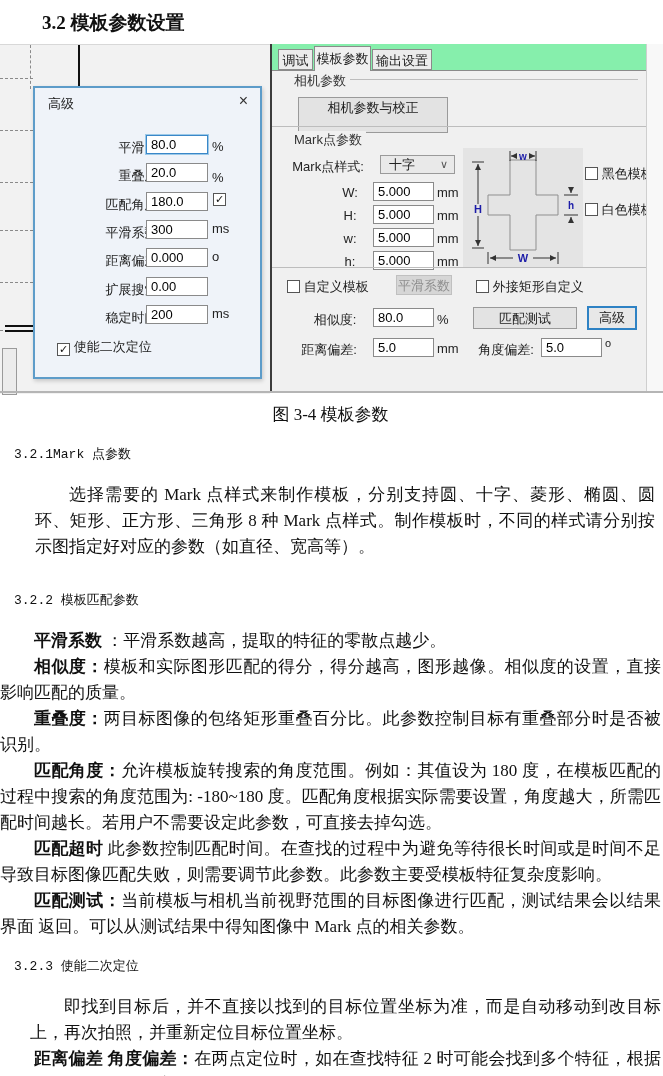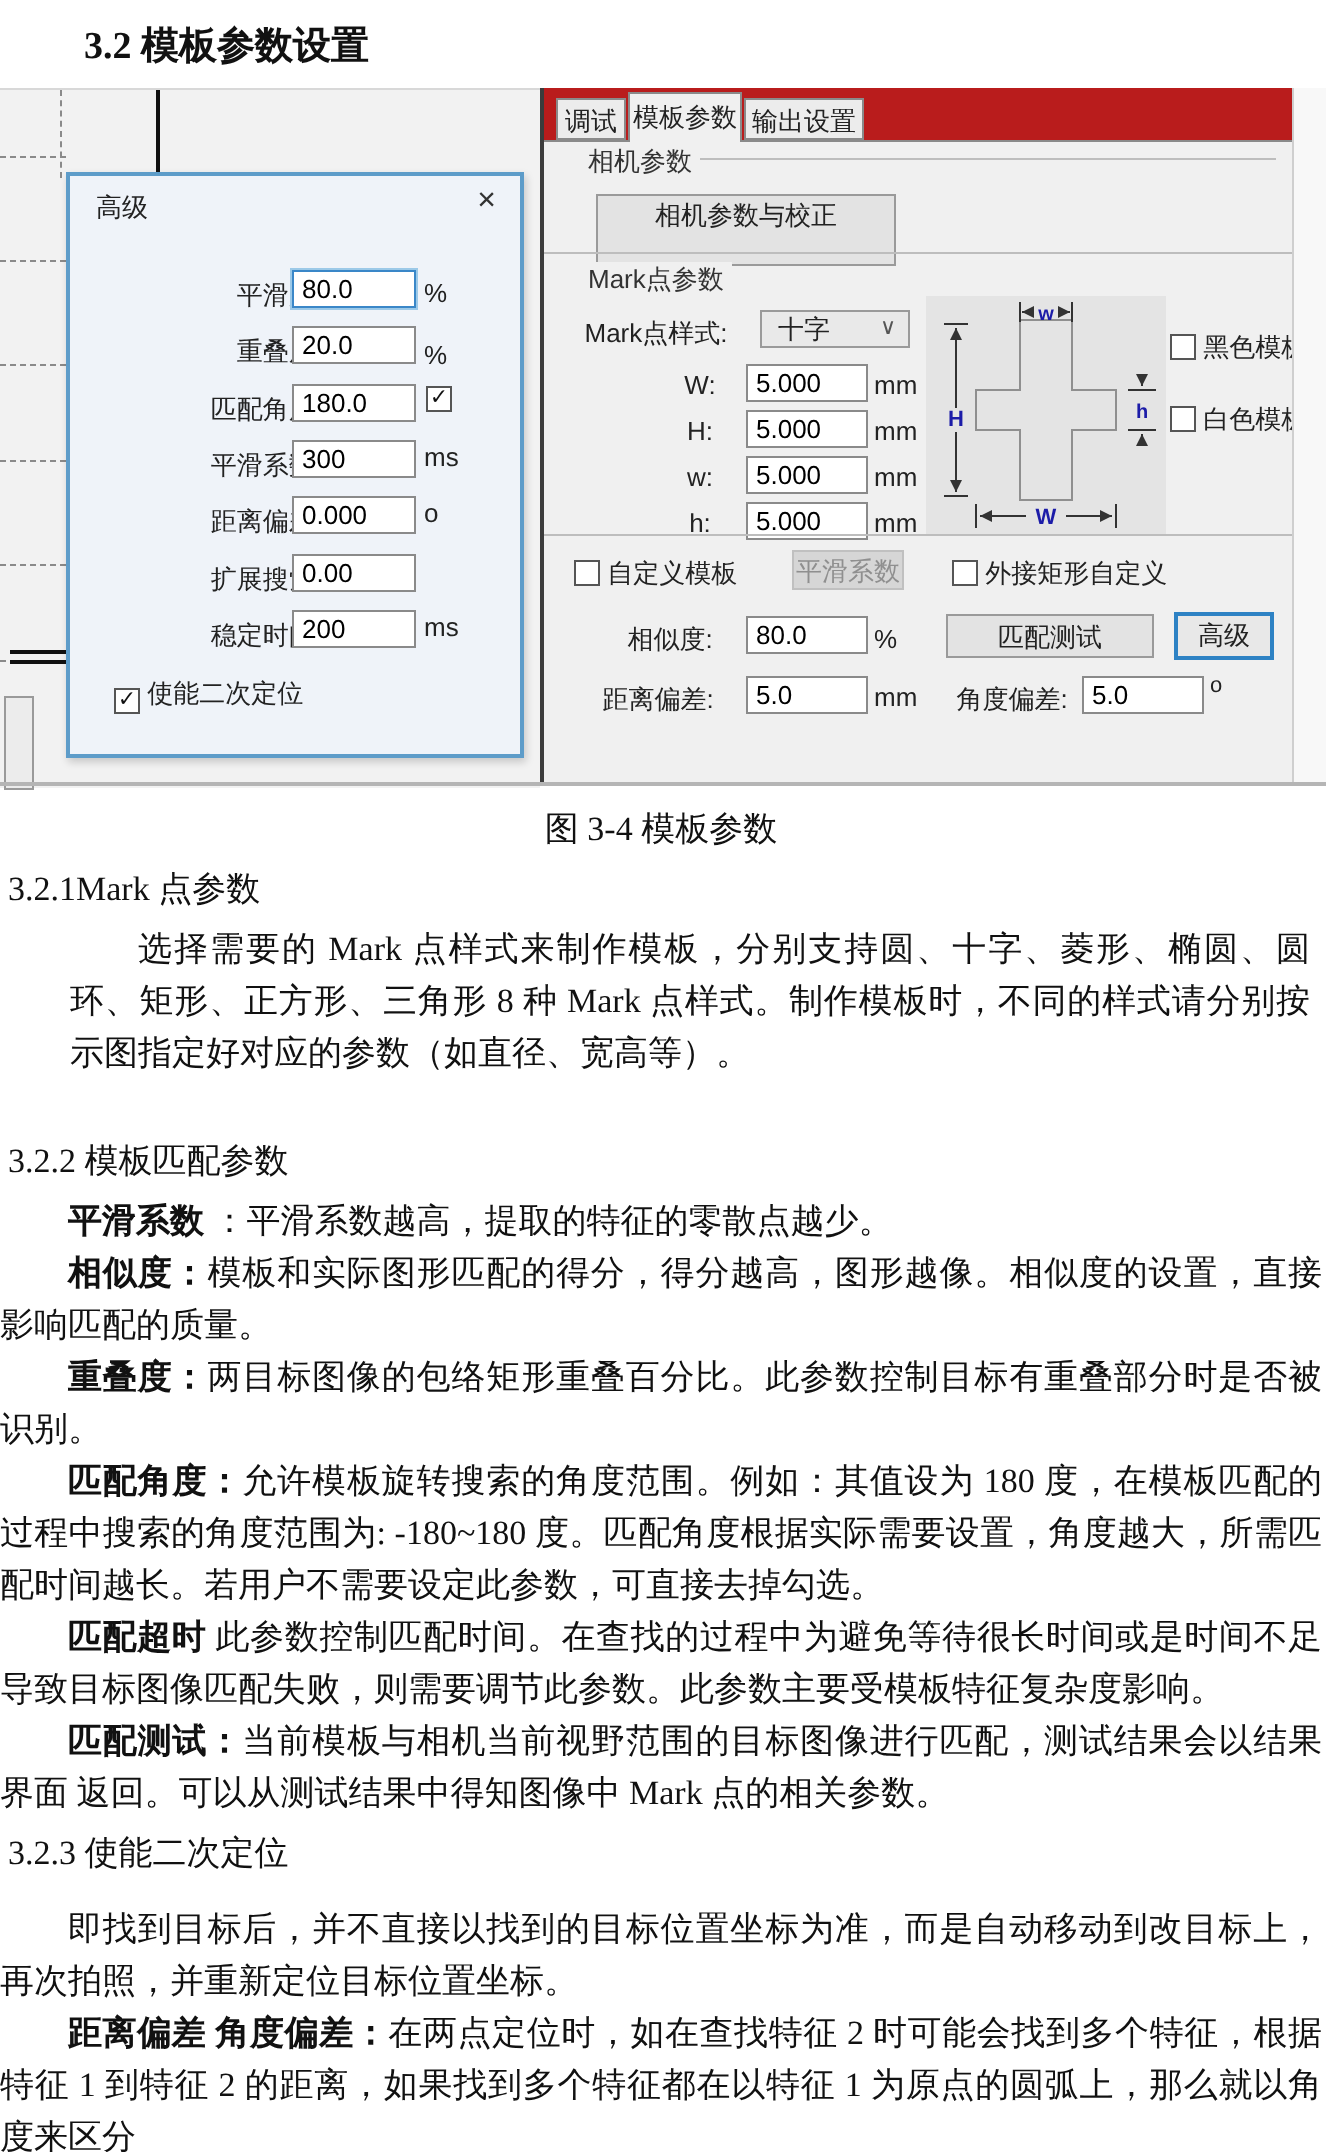--- a/index.html
+++ b/index.html
@@ -16,21 +16,21 @@
   .dashh{position:absolute;left:0;width:33px;height:0;border-top:1px dashed #8a8a8a;}
   .blackv{position:absolute;left:78px;top:0;width:2px;height:44px;background:#111;}
   .dbl1{position:absolute;left:5px;top:280px;width:31px;height:2px;background:#111;}
   .dbl2{position:absolute;left:5px;top:285px;width:31px;height:2px;background:#111;}
   .stub{position:absolute;left:2px;top:303px;width:13px;height:45px;background:#ececec;border:1px solid #9a9a9a;}
   .vdivider{position:absolute;left:270px;top:0;width:2px;height:349px;background:#3c3c3c;}
   .shot-bottom{position:absolute;left:0;top:347px;width:663px;height:2px;background:#b5b5b5;}
   .rightstrip{position:absolute;left:646px;top:0;width:17px;height:347px;background:#f8f8f8;border-left:1px solid #cfcfcf;}
 
   
-  .panel{position:absolute;left:272px;top:0;width:374px;height:347px;background:#b91c1c;}
+  .panel{position:absolute;left:272px;top:0;width:374px;height:347px;background:#86efac;}
   .panel-content{position:absolute;left:0;top:26px;width:374px;height:321px;background:#f0f0f0;border-top:1px solid #8a8a8a;}
   .tab{position:absolute;top:5px;height:21px;line-height:21px;text-align:center;font-size:13px;
        background:#ececec;border:1px solid #8a8a8a;box-sizing:border-box;color:#222;}
   .tab.active{top:2px;height:25px;line-height:24px;background:#f0f0f0;border-bottom:none;z-index:3;}
   .hline{position:absolute;height:0;border-top:1px solid #bdbdbd;}
   .gbox-label{position:absolute;font-size:13px;color:#333;background:#f0f0f0;padding:0 4px;}
   .btn{position:absolute;background:#e3e3e3;border:1px solid #9a9a9a;font-size:13px;color:#222;
        text-align:center;box-sizing:border-box;}
   .btn.disabled{background:#d6d6d6;border-color:#c0c0c0;color:#8f8f8f;}
   .btn.focusblue{border:2px solid #2e82c4;background:#e8e8e8;}
@@ -54,26 +54,26 @@
   .dlg-close{position:absolute;right:12px;top:4px;font-size:16px;color:#333;cursor:default;}
   .drow-label{position:absolute;left:0;width:105px;text-align:right;font-size:13px;color:#222;margin-left:21px;}
   .drow-input{position:absolute;left:111px;height:17px;width:56px;border:1px solid #8a8a8a;background:#fff;
           font-size:13px;font-family:"Liberation Sans",sans-serif;padding:0 0 0 4px;}
   .drow-input.focused{border:1px solid #3a87c8;outline:1px solid #9cc9e8;}
   .drow-unit{position:absolute;left:177px;font-size:13px;color:#222;}
 
   
   .doc{width:661px;margin:0;font-size:17px;line-height:26px;text-align:justify;}
   .caption{text-align:center;margin:6px 0 0 0;}
-  .sec{font-size:17px;font-weight:normal;margin:4px;}
+  .sec{font-size:13px;font-weight:normal;margin:14px;font-family:Liberation Mono, monospace;}
   .sec.sp{margin-top:28px;}
   .para{margin:0;text-indent:34px;}
   .para.blockind{margin-left:35px;margin-right:6px;}
   .para.noind{text-indent:0;}
-  .para.gap{margin-top:12px;}
+  .para.gap{margin-top:12px;padding-left:30px;}
   b{font-weight:bold;}
 </style>
 </head>
 <body>
 
 <div>
   <div class="page-title">3.2 模板参数设置</div>
 
   <div class="shot ui">
 

